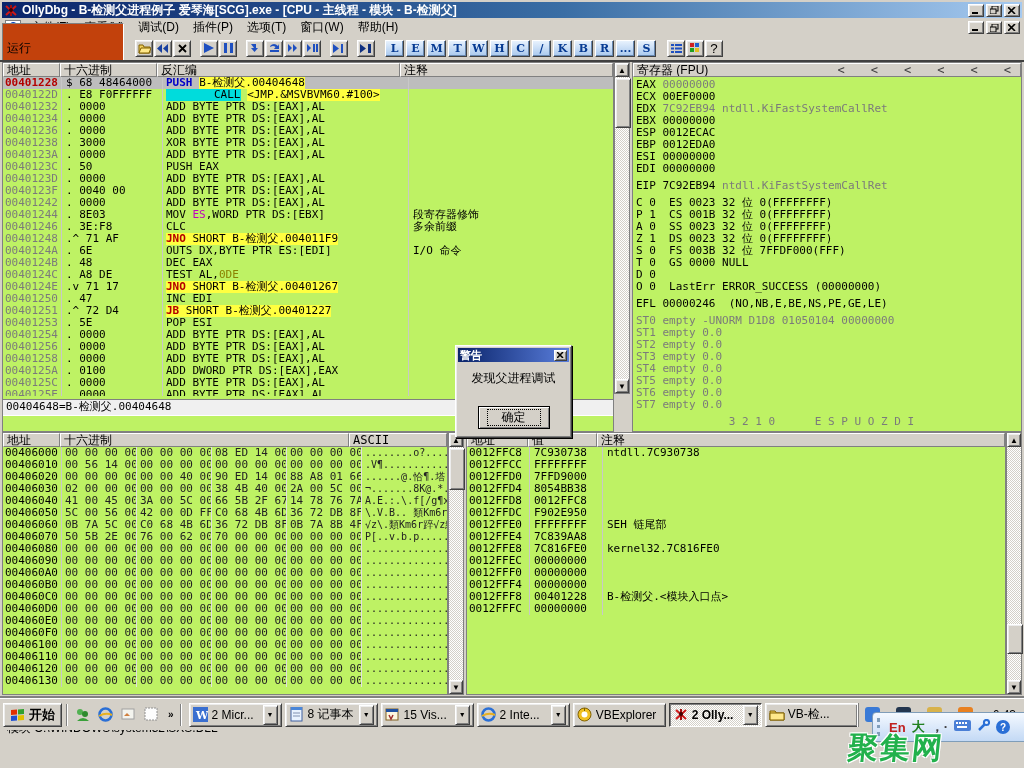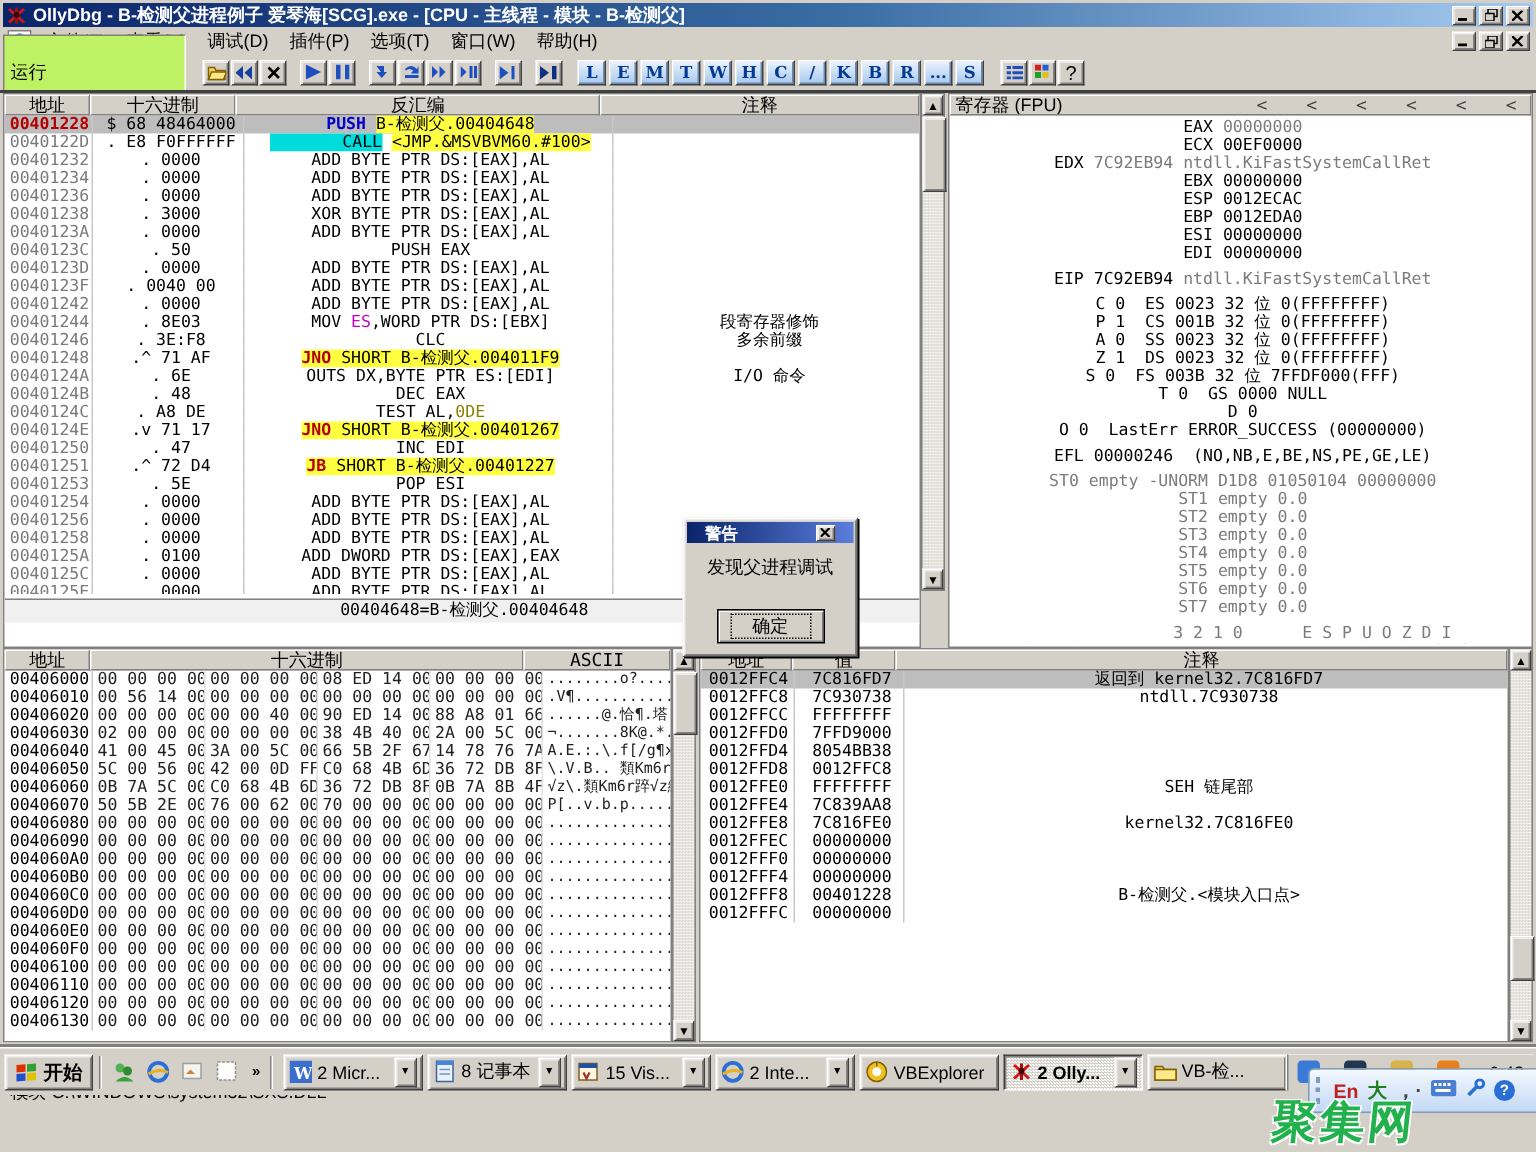--- a/index.html
+++ b/index.html
@@ -28,35 +28,35 @@
     display:flex;align-items:center;}
   #menubar .childicon{width:14px;height:13px;margin:0 3px;background:#fff;border:1px solid #808080;
     color:#0040c0;font-weight:bold;font-size:10px;line-height:12px;text-align:center;}
   .menuitem{padding:1px 7px;white-space:nowrap;}
   #menubar .capbtns{margin-right:2px;}
 
   
   #toolbar{position:absolute;left:2px;top:37px;right:2px;height:22px;background:#d4d0c8;
     display:flex;align-items:center;}
   #tb-status{width:112px;height:16px;line-height:16px;padding:16px 4px;margin-right:10px;
-    background:#bef264;border:1px solid;border-color:#808080 #fff #fff #808080;}
+    background:#c2410c;border:1px solid;border-color:#808080 #fff #fff #808080;}
   .tbtn{width:18px;height:17px;margin:0 0 0 1px;display:flex;align-items:center;justify-content:center;
     padding:0;cursor:default;}
   .tbtn svg{display:block}
   .tbgap{width:8px;}
   .lbtn{width:19px;height:17px;margin-left:2px;display:flex;align-items:center;justify-content:center;
     background:linear-gradient(#e8f2fd,#a8c8ee);border:1px solid;border-color:#fff #404040 #404040 #fff;
     box-shadow:inset -1px -1px 0 #6888b0;color:#063a92;font-family:"DejaVu Serif",serif;
     font-weight:bold;font-size:11px;}
   #toolbar .endicons{display:flex;margin-left:10px;}
 
   .blackline{position:absolute;left:0;right:0;height:2px;background:#404040;}
 
   
-  .pane{position:absolute;background:#ffffff;border:1px solid #808080;box-sizing:border-box;overflow:hidden;text-align:center;}
+  .pane{position:absolute;background:#bef264;border:1px solid #808080;box-sizing:border-box;overflow:hidden;}
   #disasm-pane{left:2px;top:62px;width:612px;height:370px;}
   #disasm-head{display:flex;}
   #disasm-rows{position:relative;height:319px;overflow:hidden;}
   .drow{display:flex;height:12px;line-height:12px;font-size:11px;white-space:nowrap;}
   .drow.sel{background:#bdbdbd;}
   .c-addr{width:56px;padding-left:2px;color:#7b7b7b;border-right:1px solid #c8c8c8;overflow:hidden;flex:none;}
   .c-hex{width:96px;padding-left:4px;border-right:1px solid #c8c8c8;overflow:hidden;flex:none;color:#000;}
   .c-asm{width:242px;padding-left:3px;border-right:1px solid #c8c8c8;overflow:hidden;flex:none;}
   .c-cmt{flex:1;padding-left:4px;overflow:hidden;}
   .seg-k{color:#000;} .seg-b{color:#0000c8;font-weight:bold;} .seg-g{color:#7b7b7b;}
@@ -139,21 +139,21 @@
     background:linear-gradient(#f4f9ff,#c3d9f5);border:1px solid #7f9db9;border-radius:4px 0 0 4px;
     display:flex;align-items:center;gap:6px;padding:0 4px;font-weight:bold;}
   #langbar .grip{width:3px;height:18px;border-left:3px dotted #7f9db9;}
   #langbar .it{font-size:13px;}
 
   
   #dialog{position:absolute;left:455px;top:345px;width:115px;height:91px;z-index:30;
     background:#d4d0c8;border:1px solid;border-color:#fff #404040 #404040 #fff;
     box-shadow:inset 1px 1px 0 #ececec, inset -1px -1px 0 #808080, 1px 1px 0 #000;}
   #dialog .dtitle{height:14px;margin:2px;background:linear-gradient(to right,#0a246a,#5a7edc);
-    color:#fff;font-weight:bold;font-size:11px;display:flex;align-items:center;padding:0 12px;}
+    color:#fff;font-weight:bold;font-size:11px;display:flex;align-items:center;padding:0 2px;}
   #dialog .dtitle .capbtn{width:13px;height:11px;margin-left:auto;}
   #dialog .dmsg{text-align:center;margin-top:8px;font-size:12px;}
   #dialog .dbtnrow{position:absolute;left:0;right:0;bottom:8px;display:flex;justify-content:center;}
   #okbtn{width:72px;height:23px;background:#d4d0c8;border:1px solid #000;
     box-shadow:inset 1px 1px 0 #fff, inset -1px -1px 0 #808080;
     display:flex;align-items:center;justify-content:center;}
   #okbtn .inner{border:1px dotted #000;padding:0 14px;font-size:12px;line-height:15px;}
 
   
   #watermark{position:absolute;left:848px;top:728px;z-index:60;font-size:30px;font-weight:bold;
@@ -560,26 +560,26 @@
     <button class="sbbtn raised" style="bottom:0">▼</button>
   </div>
 
   <div class="pane mono" id="stack-pane">
     <div id="stack-head">
       <div class="hcell" style="width:61px">地址</div>
       <div class="hcell" style="width:69px">值</div>
       <div class="hcell" style="flex:1">注释</div>
     </div>
     <div id="stack-rows">
-        <div class="srow sel"><div class="s-addr">0012FFC4</div><div class="s-val">7C816FD7</div><div class="s-cmt">返回到 kernel32.7C816FD7</div></div>
         <div class="srow"><div class="s-addr">0012FFC8</div><div class="s-val">7C930738</div><div class="s-cmt">ntdll.7C930738</div></div>
         <div class="srow"><div class="s-addr">0012FFCC</div><div class="s-val">FFFFFFFF</div><div class="s-cmt"></div></div>
         <div class="srow"><div class="s-addr">0012FFD0</div><div class="s-val">7FFD9000</div><div class="s-cmt"></div></div>
         <div class="srow"><div class="s-addr">0012FFD4</div><div class="s-val">8054BB38</div><div class="s-cmt"></div></div>
         <div class="srow"><div class="s-addr">0012FFD8</div><div class="s-val">0012FFC8</div><div class="s-cmt"></div></div>
+        <div class="srow"><div class="s-addr">0012FFDC</div><div class="s-val">F902E950</div><div class="s-cmt"></div></div>
         <div class="srow"><div class="s-addr">0012FFE0</div><div class="s-val">FFFFFFFF</div><div class="s-cmt">SEH 链尾部</div></div>
         <div class="srow"><div class="s-addr">0012FFE4</div><div class="s-val">7C839AA8</div></div>
         <div class="srow"><div class="s-addr">0012FFE8</div><div class="s-val">7C816FE0</div><div class="s-cmt">kernel32.7C816FE0</div></div>
         <div class="srow"><div class="s-addr">0012FFEC</div><div class="s-val">00000000</div><div class="s-cmt"></div></div>
         <div class="srow"><div class="s-addr">0012FFF0</div><div class="s-val">00000000</div><div class="s-cmt"></div></div>
         <div class="srow"><div class="s-addr">0012FFF4</div><div class="s-val">00000000</div><div class="s-cmt"></div></div>
         <div class="srow"><div class="s-addr">0012FFF8</div><div class="s-val">00401228</div><div class="s-cmt">B-检测父.&lt;模块入口点&gt;</div></div>
         <div class="srow"><div class="s-addr">0012FFFC</div><div class="s-val">00000000</div><div class="s-cmt"></div></div>
       </div>
   </div>

